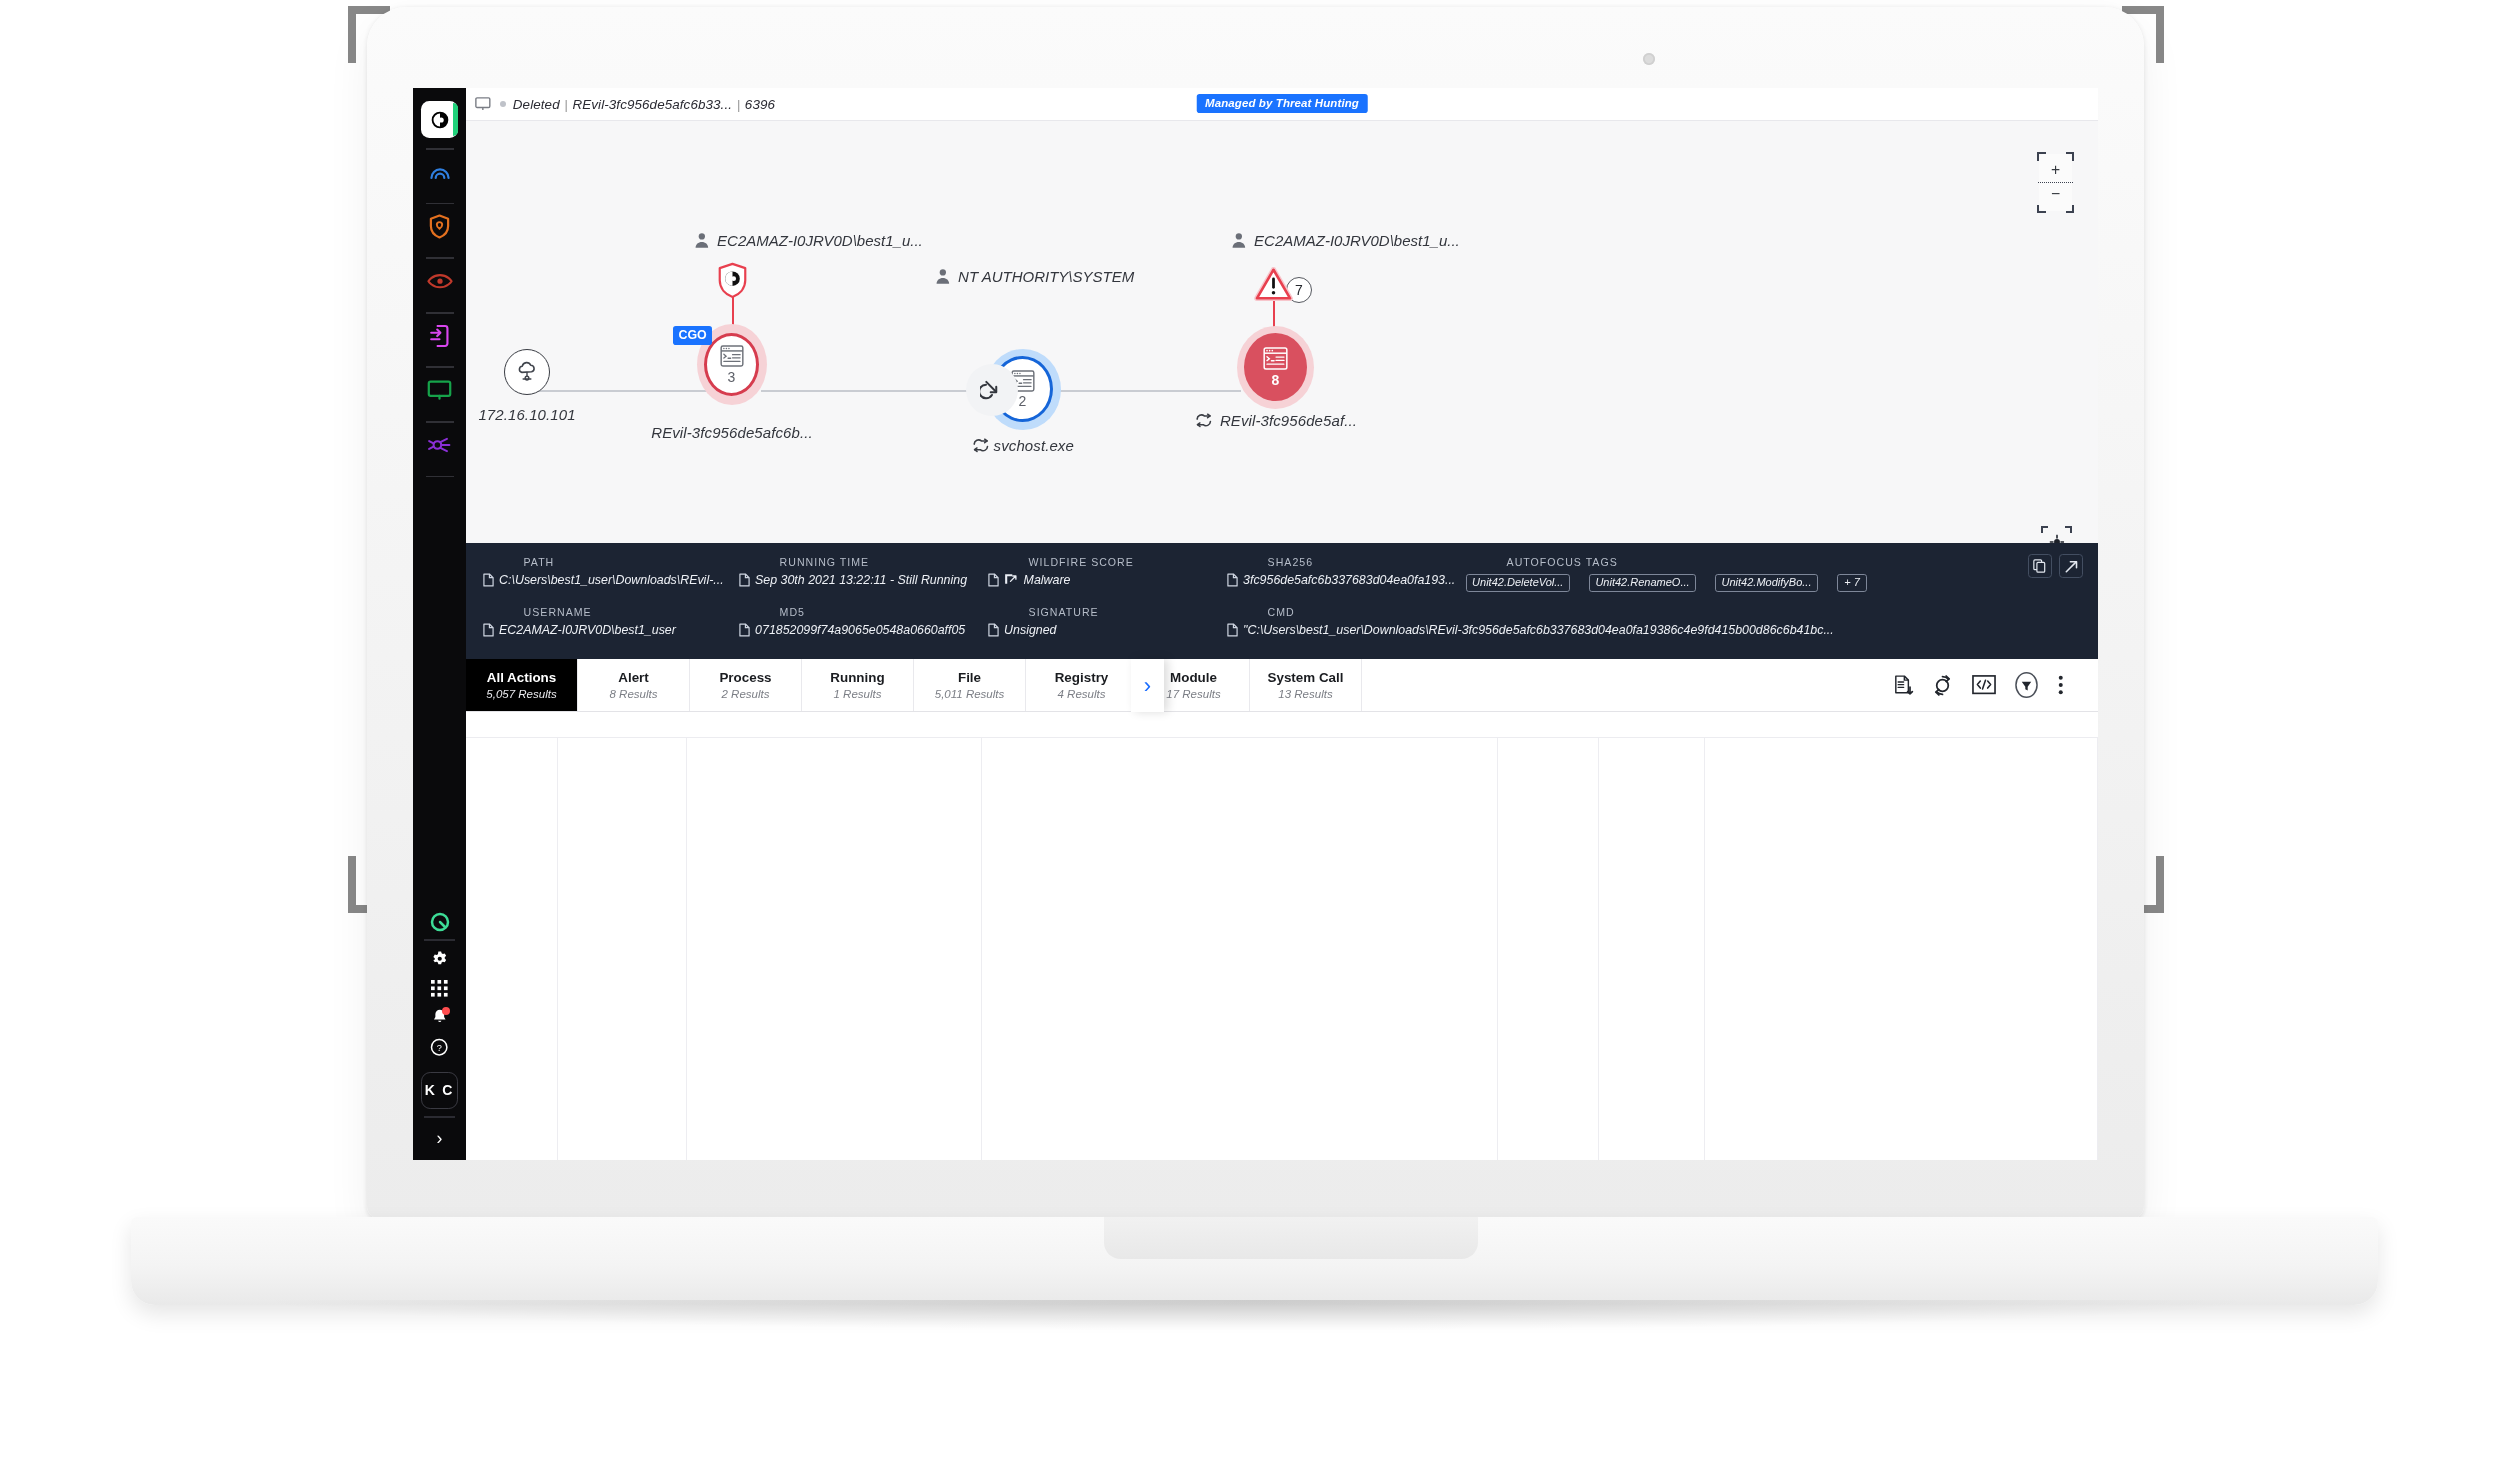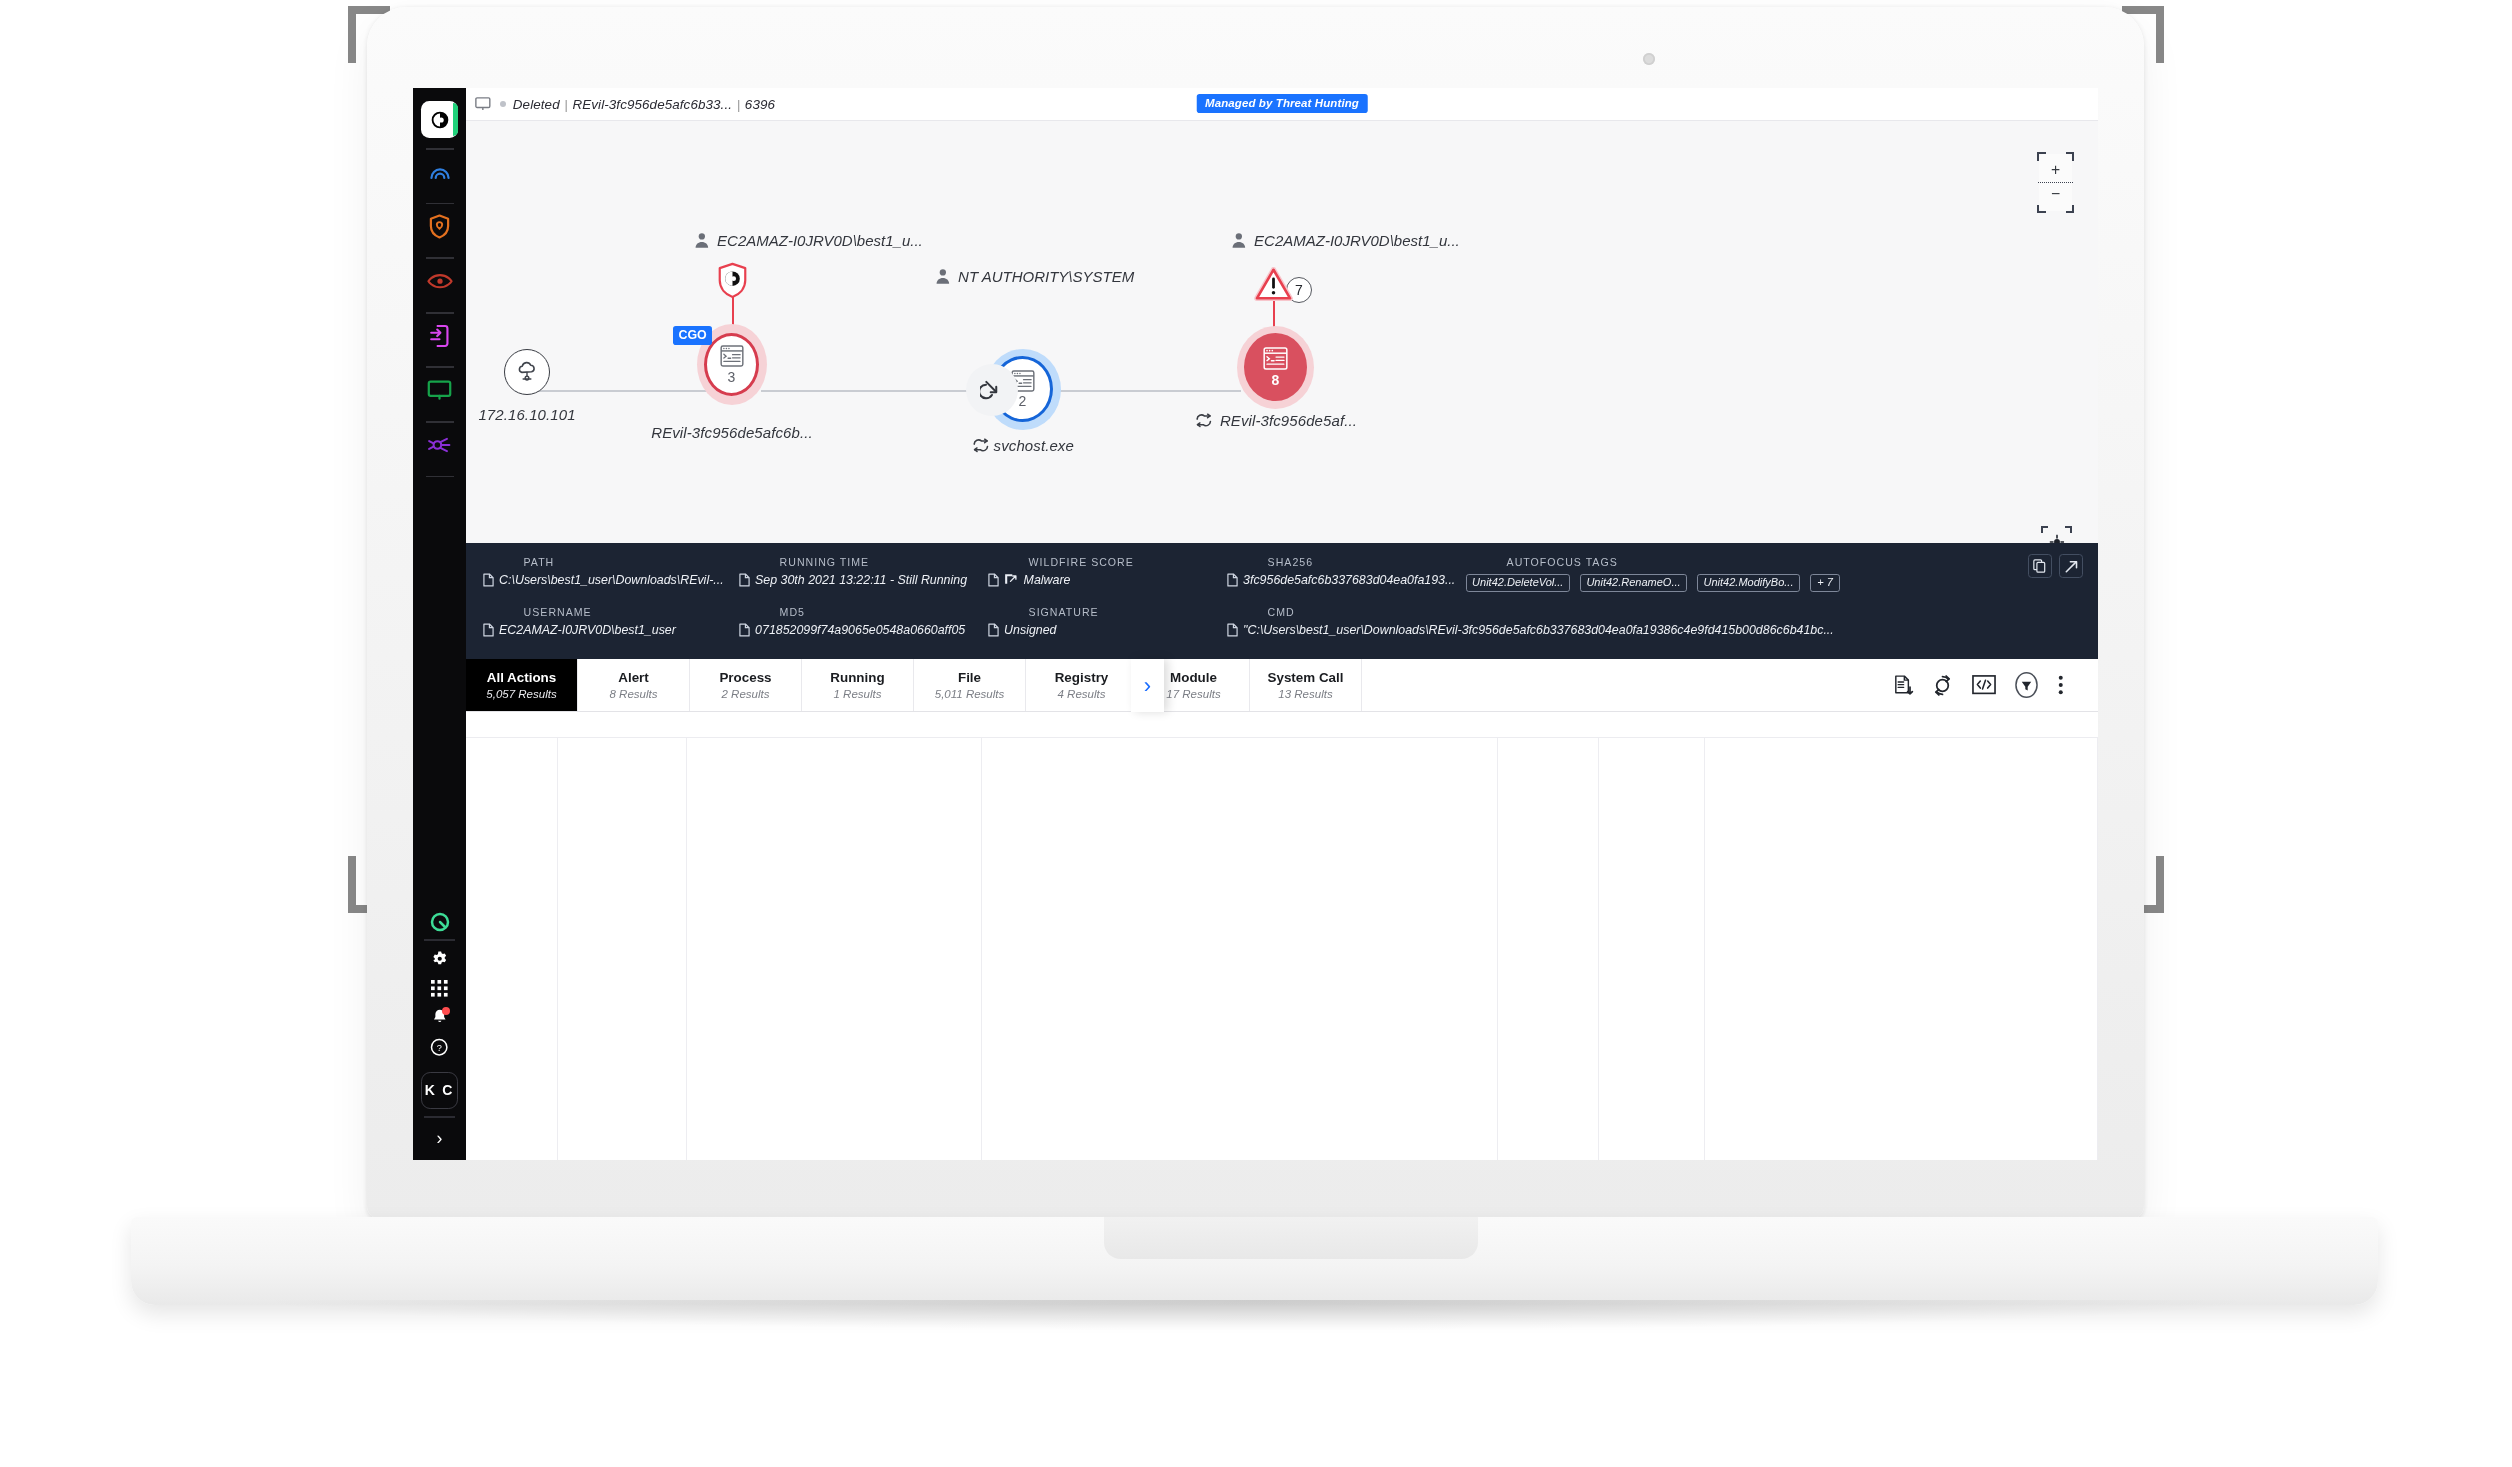--- a/index.html
+++ b/index.html
@@ -136,21 +136,21 @@
   
   #detail { flex:0 0 116px; background:#1c2433; position:relative; padding:13px 0 0 0; }
   .dgrid { display:grid; grid-template-columns:256px 249px 239px 239px 1fr;
     padding:0 18.4px 0 16.6px; row-gap:14px; }
   .dlabel { font-size:10.6px; letter-spacing:1px; color:#b6bdc9; text-transform:uppercase;padding-left:41px; }
   .dvalue { font-size:12.4px; color:#eef1f6; font-style:italic; display:flex; align-items:center;
     gap:5.5px; margin-top:4.6px; white-space:nowrap; }
   .dcell { min-width:0; }
   .dcell.wide { grid-column:5 / 6; }
   .cmd-row { grid-column:4 / 6; }
-  .tagbox { display:flex; gap:10px; margin-top:5.5px; align-items:center; }
+  .tagbox { display:flex; gap:19px; margin-top:5.5px; align-items:center; }
   .tag { border:0.9px solid #7e8799; border-radius:2.8px; padding:1.8px 5.5px 2.8px; font-size:11px;
     color:#eef1f6; font-style:italic; white-space:nowrap; }
   .tag.plus { padding:1.8px 6.4px 2.8px; }
   .dbtns { position:absolute; right:14.7px; top:11px; display:flex; gap:7.4px; }
   .dbtn { width:24px; height:24px; border:0.9px solid #434e61; border-radius:3.7px;
     display:flex; align-items:center; justify-content:center; cursor:pointer; }
 
   
   #tabs { flex:0 0 53px; display:flex; background:#fff; position:relative;
     border-bottom:0.9px solid #e3e3e7; }

